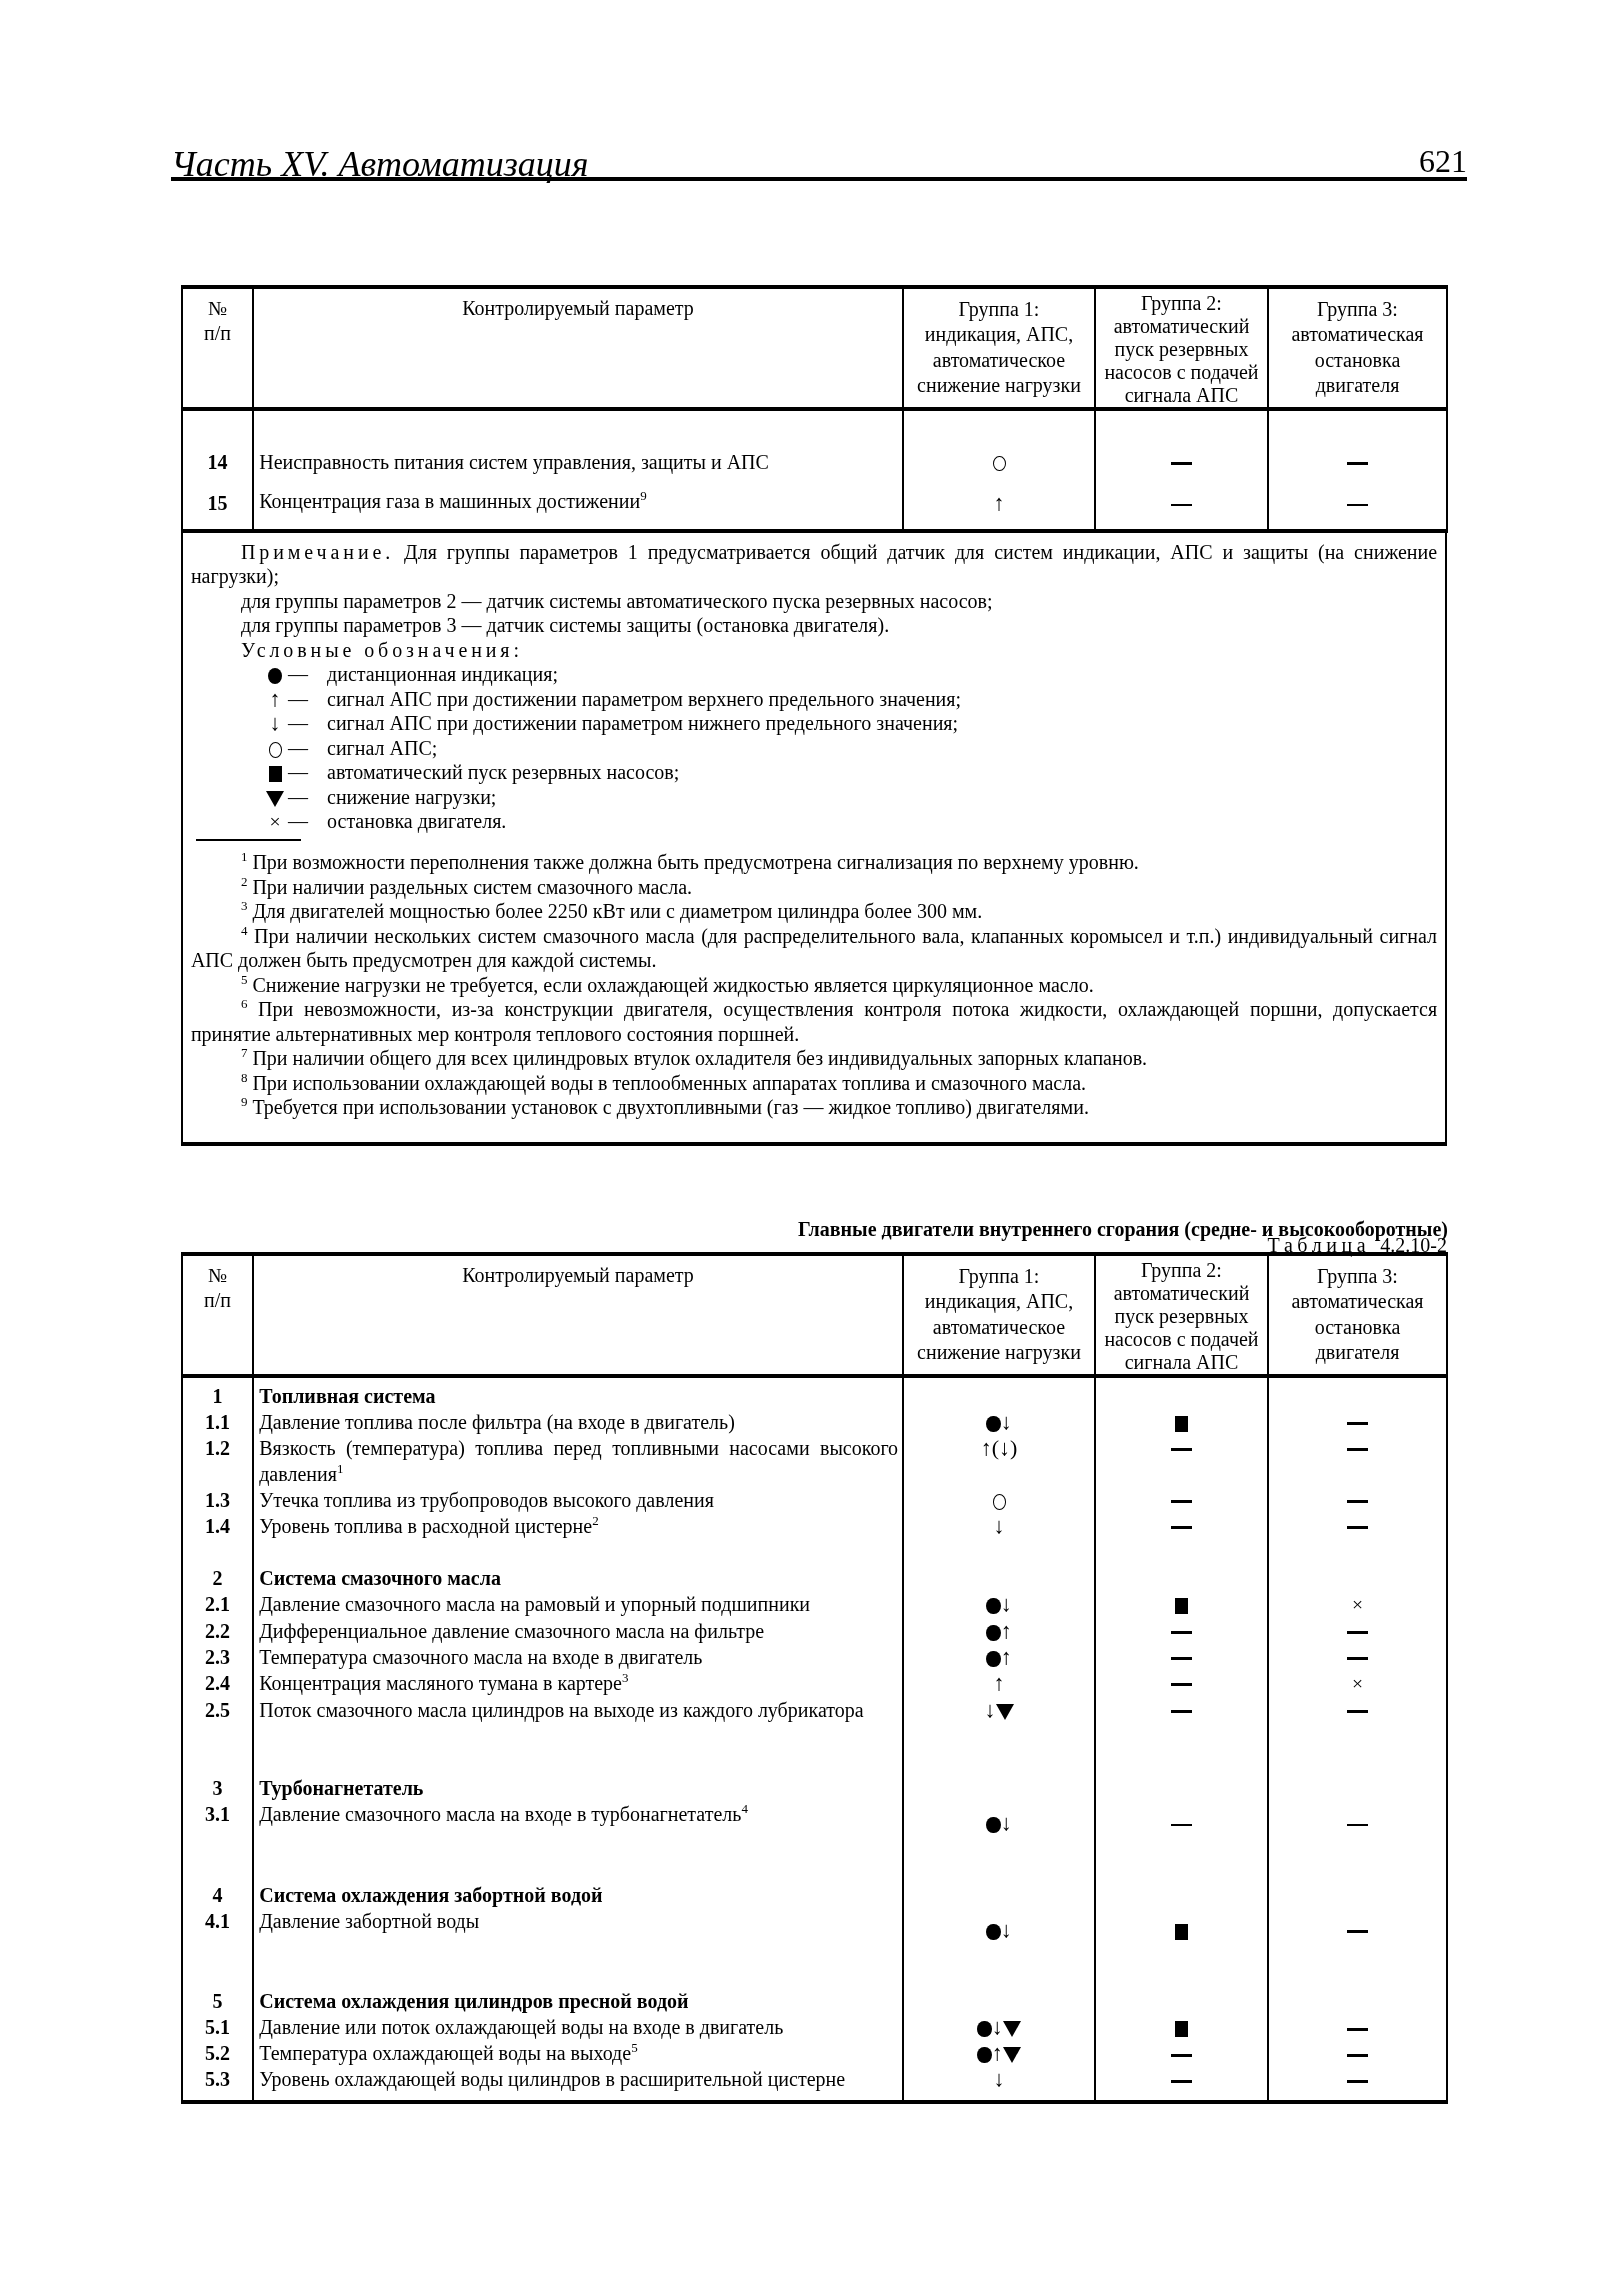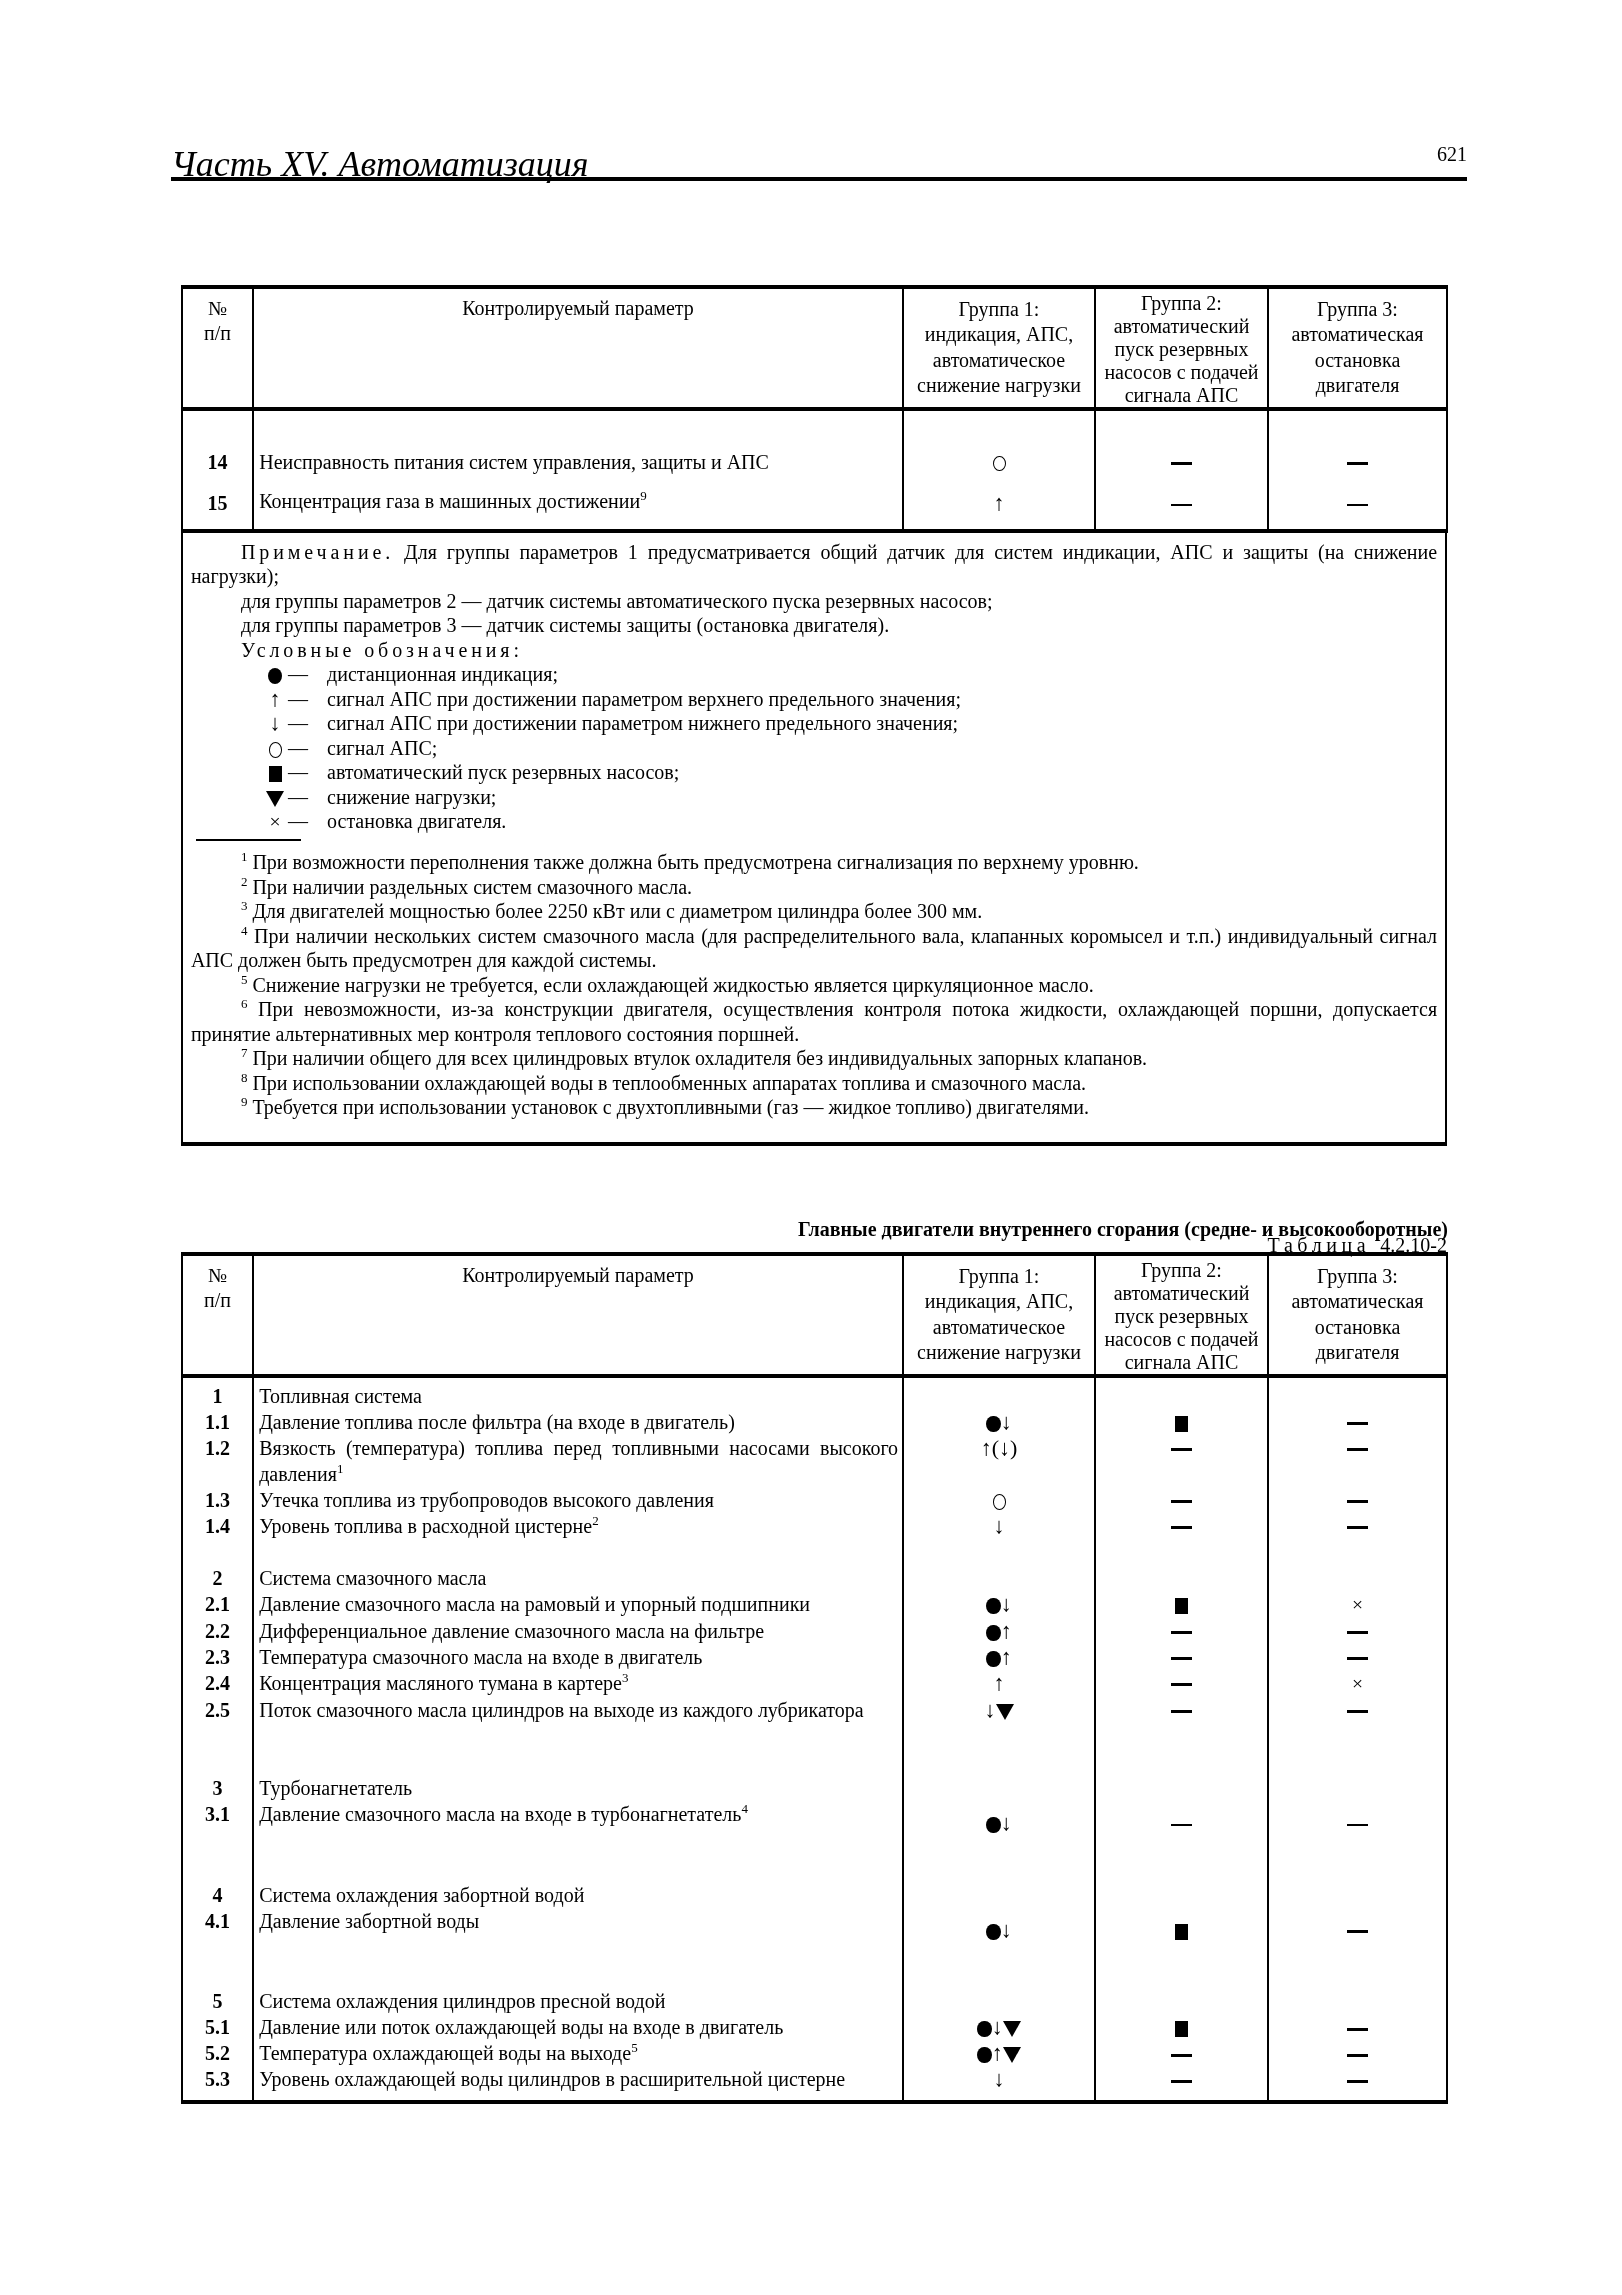--- a/index.html
+++ b/index.html
@@ -1,40 +1,40 @@
 <!DOCTYPE html>
 <html style="font-size:10.5px"><head>
 <meta charset="utf-8">
 <style>
   html, body { margin:0; padding:0; background:#ffffff; }
   body { width:1622px; height:2295px; position:relative; overflow:hidden;
          font-family:"Liberation Serif","DejaVu Serif",serif; color:#000; }
   .abs { position:absolute; }
   .running-head { left:171px; top:143px; width:1296px; height:39px; }
   .running-head .title { position:absolute; left:0; top:0; font-size:36px; font-style:italic; }
-  .running-head .pageno { position:absolute; right:0; top:0; font-size:20px; }
+  .running-head .pageno { position:absolute; right:0; top:0; font-size:32px; }
   .head-rule { left:171px; top:177px; width:1296px; height:3.9px; background:#000; }
 
   table.grid { border-collapse:collapse; table-layout:fixed; position:absolute; }
   table.grid td, table.grid th { border-left:2.6px solid #000; border-right:2.6px solid #000; padding:0; vertical-align:top; font-weight:normal; }
   table.grid col.c0 { width:71px; }
   table.grid col.c1 { width:650px; }
   table.grid col.c2 { width:192px; }
   table.grid col.c3 { width:173px; }
   table.grid col.c4 { width:179px; }
   table.grid thead th { border-top:4.6px solid #000; border-bottom:4.6px solid #000; font-size:20px; line-height:25.5px; text-align:center; }
   table.grid thead th.num { padding-top:6.5px; }
   table.grid thead th.param { padding-top:6.5px; }
   table.grid thead th.g { padding-top:7.9px; height:105px; }
   table.grid thead th.g2 { padding-top:2.6px; line-height:23px; }
   table.grid tbody td { font-size:20px; line-height:26px; }
   table.grid tbody td.num { text-align:center; font-weight:bold; }
   table.grid tbody td.param { text-align:justify; padding-left:5.2px; padding-right:3.9px; }
   table.grid tbody td.sym { text-align:center; font-size:22px; }
-  table.grid tbody tr.head td.param { font-weight:normal; }
+  table.grid tbody tr.head td.param { font-weight:bold; }
   table.grid tbody tr:last-child td { border-bottom:4.6px solid #000; }
   sup { font-size:13px; line-height:0; vertical-align:super; }
 
   #t1 { left:181px; top:285px; width:1267px; }
   #t2 { left:181px; top:1252px; width:1267px; }
   #t1 tbody tr.spacer td { height:25px; }
   #t1 tbody tr.r td { height:52px; vertical-align:middle; }
   #t1 tbody tr.r td.param { padding-top:0; }
   #t1 tbody tr.last td { height:39px; vertical-align:top; padding-top:2.6px;}
 

